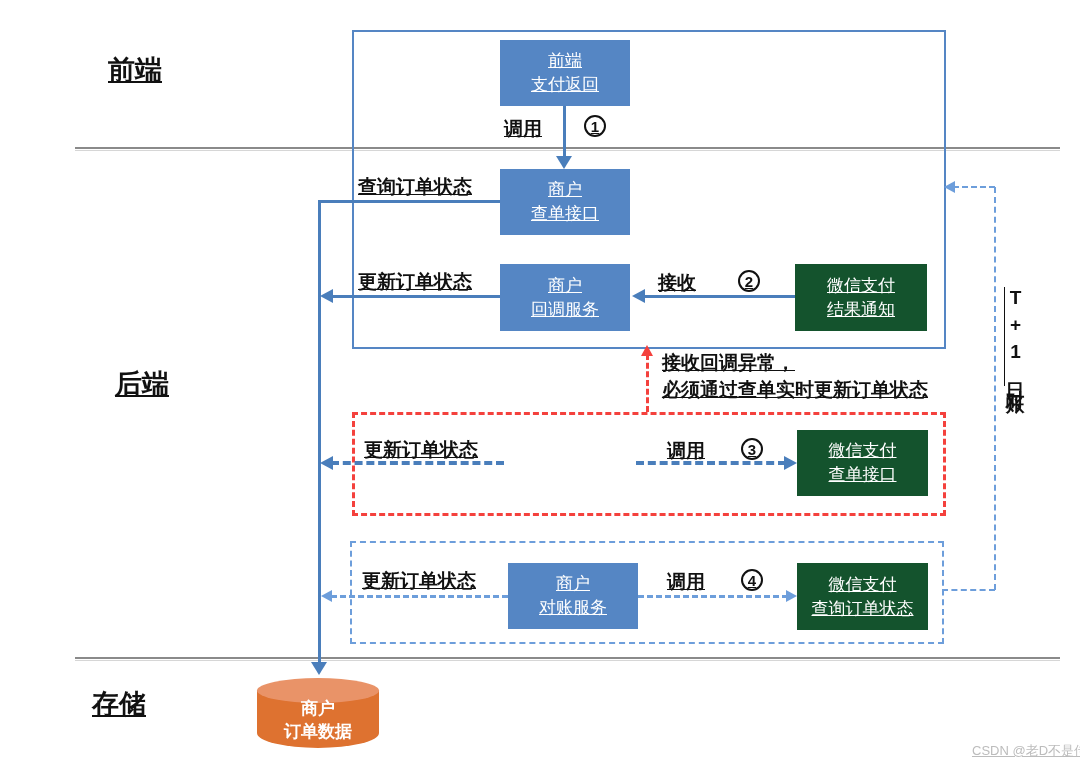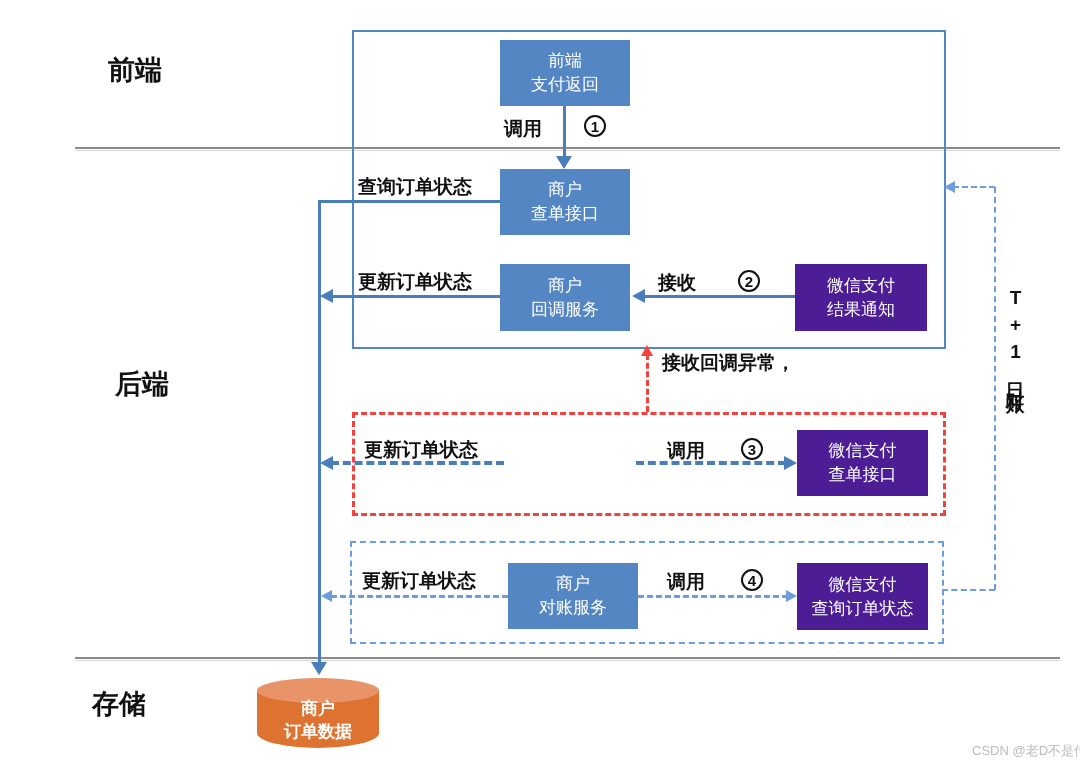--- a/index.html
+++ b/index.html
@@ -1,30 +1,30 @@
 <!DOCTYPE html>
 <html><head>
 <meta charset="utf-8">
 <style>
   html,body{margin:0;padding:0;background:#ffffff;}
   #canvas{
     position:relative;width:1080px;height:768px;background:#ffffff;overflow:hidden;
     font-family:"Liberation Sans","DejaVu Sans",sans-serif;color:#1a1a1a;
   }
-  .abs{position:absolute;}
+  .abs{position:absolute;text-decoration:underline;}
   
   .tier-title{font-size:27px;font-weight:bold;color:#111;}
   .tier-sub{font-size:19px;color:#111;}
   
   .divider{height:1px;border-top:2px solid #8a8a8a;border-bottom:1px solid #d6d6d6;background:transparent;}
   
   .node{display:flex;flex-direction:column;align-items:center;justify-content:center;
         color:#fff;font-size:17px;line-height:1.4;text-align:center;}
   .node-blue{background:#5586C4;}
-  .node-green{background:#4c1d95;}
+  .node-green{background:#14532d;}
   
   .frame-solid{border:2px solid #5586C4;}
   .frame-red{border:3px dashed #F4413D;}
   .frame-blue{border:2px dashed #6D9EDB;}
   
   .edge-label{font-size:19px;font-weight:bold;color:#111;white-space:nowrap;}
   .circ{width:22px;height:22px;border:2px solid #111;border-radius:50%;
         display:flex;align-items:center;justify-content:center;
         font-size:15px;font-weight:bold;color:#111;box-sizing:border-box;}
   
@@ -148,20 +148,21 @@
 
   <div class="abs edge-label" style="left:364px;top:437px;">更新订单状态</div>
   <div class="abs edge-label" style="left:667px;top:438px;">调用</div>
   <div class="abs circ" style="left:741px;top:438px;">3</div>
 
   <div class="abs edge-label" style="left:362px;top:568px;">更新订单状态</div>
   <div class="abs edge-label" style="left:667px;top:569px;">调用</div>
   <div class="abs circ" style="left:741px;top:569px;">4</div>
 
   <div class="abs note" style="left:662px;top:350px;">接收回调异常，</div>
+  <div class="abs note" style="left:662px;top:377px;">必须通过查单实时更新订单状态</div>
   <div class="abs vtext" style="left:1002px;top:287px;height:160px;">T+1日对账</div>
 
   <div class="abs cyl" style="left:257px;top:678px;">
     <div class="cyl-body"></div>
     <div class="cyl-top"></div>
     <div class="cyl-label">
       <div>商户</div>
       <div>订单数据</div>
     </div>
   </div>

